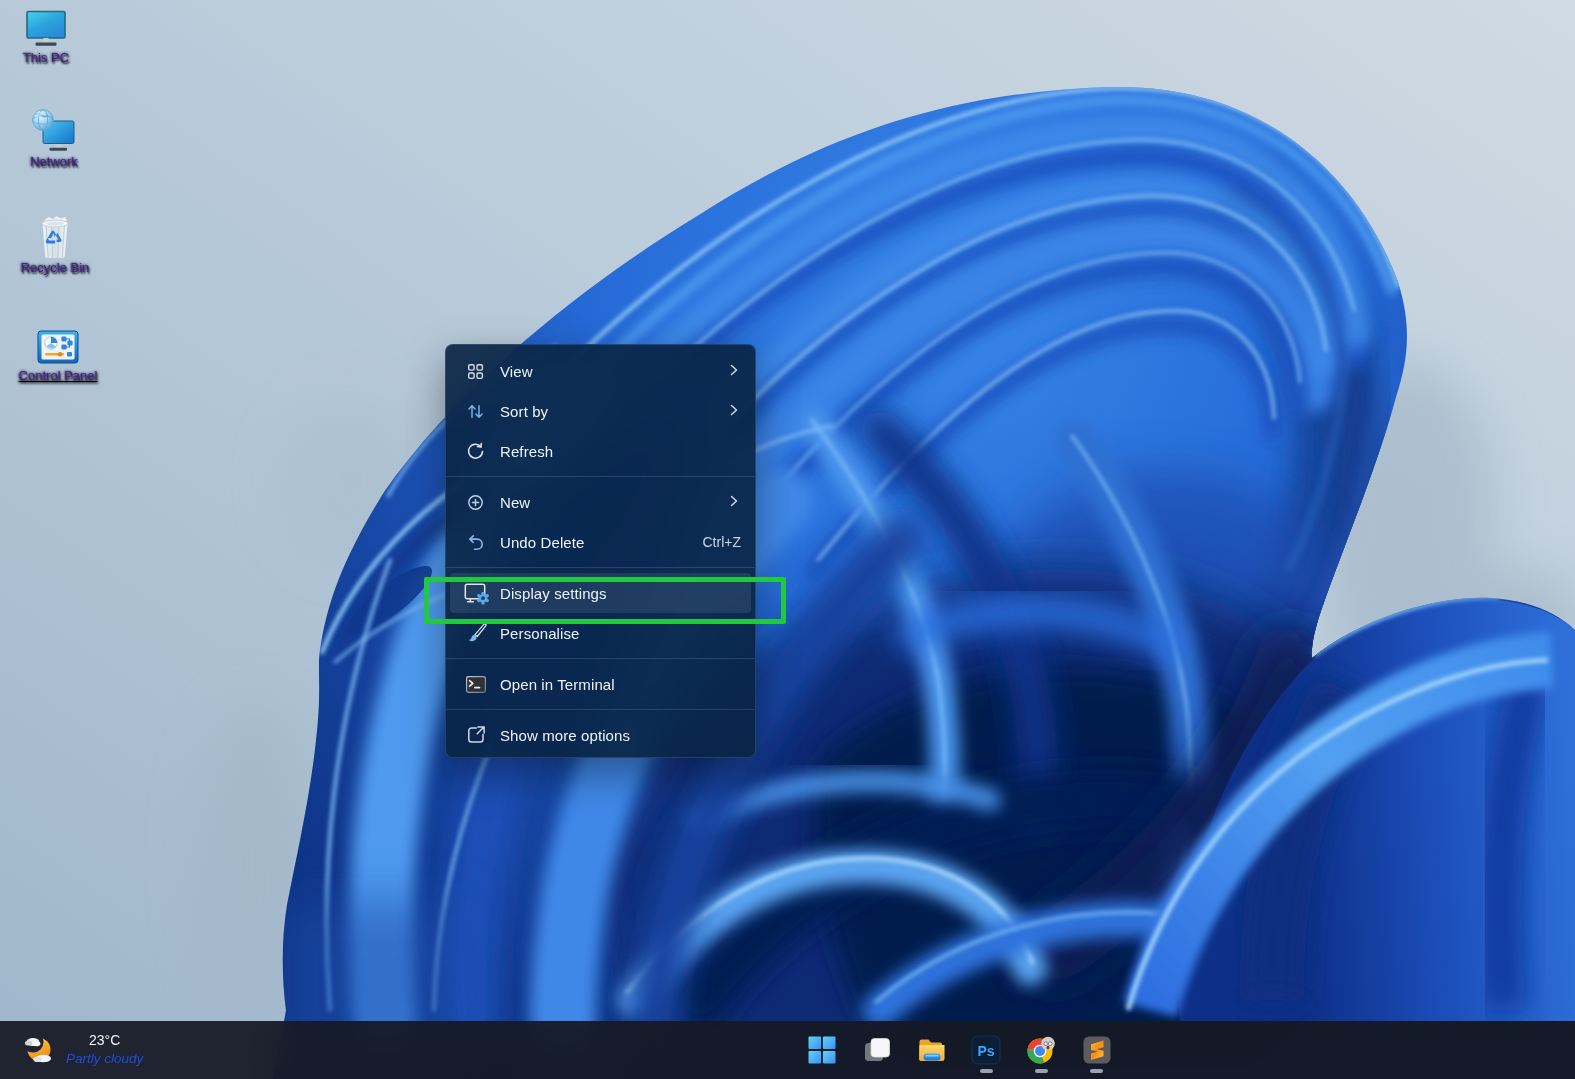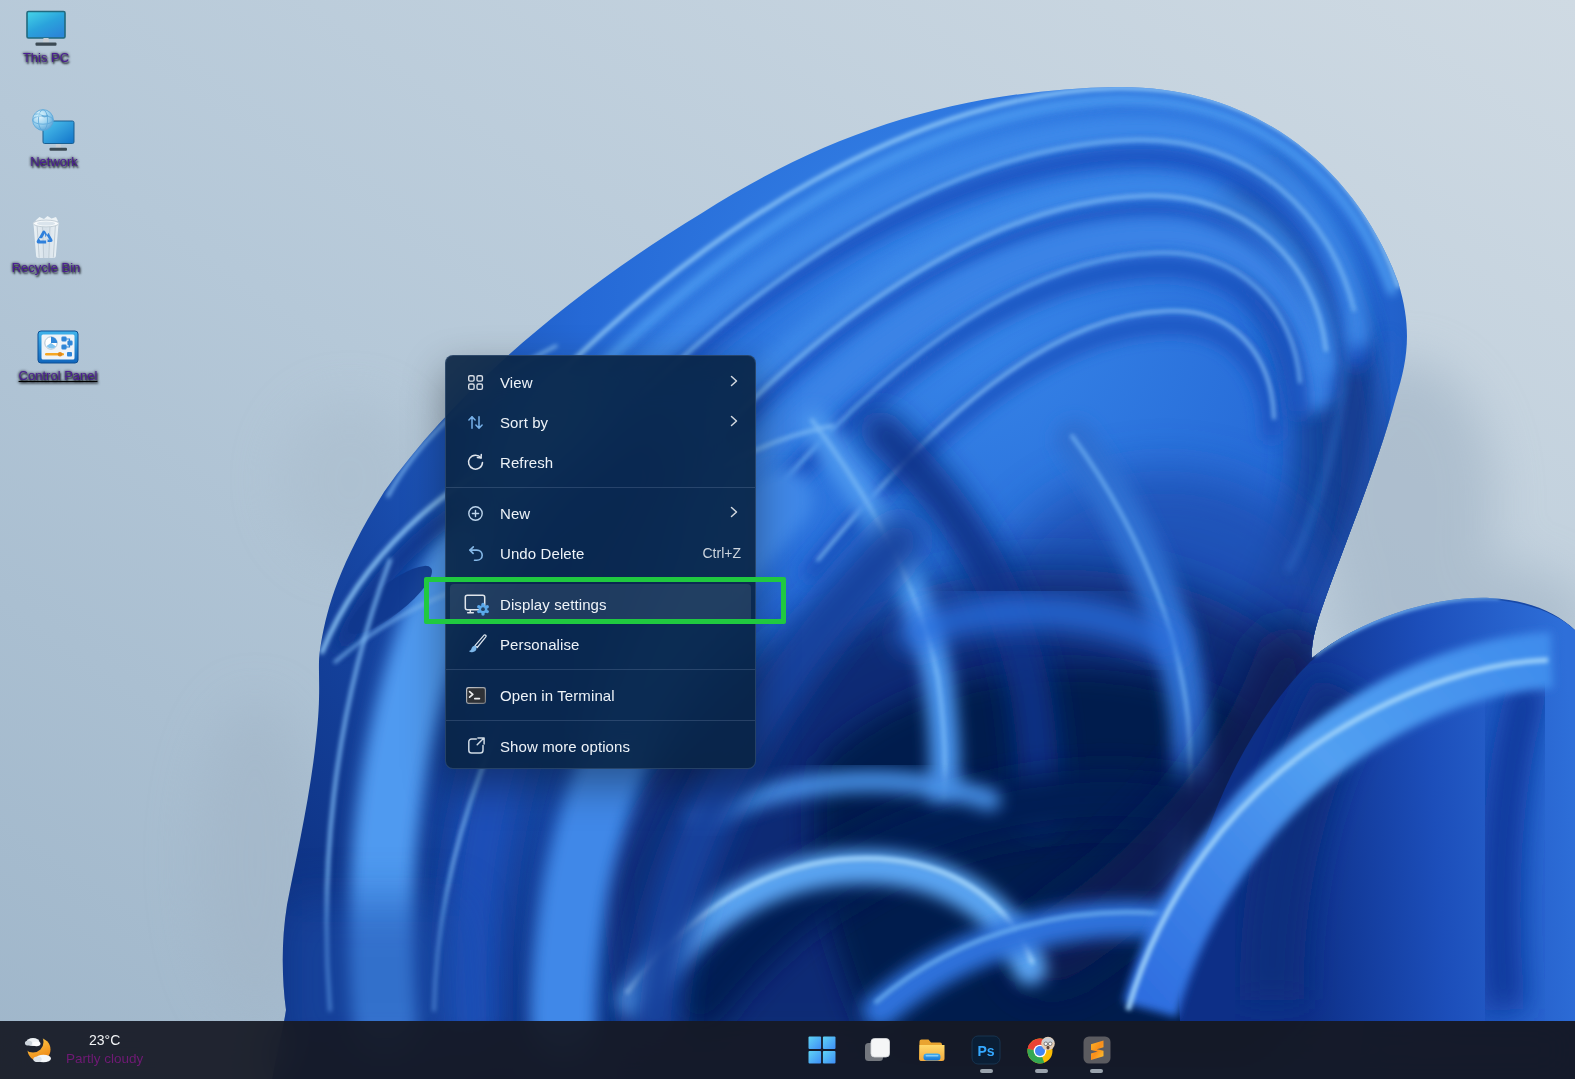--- a/index.html
+++ b/index.html
@@ -3,21 +3,21 @@
 <meta charset="utf-8">
 <style>
   html,body{margin:0;padding:0;width:1575px;height:1079px;overflow:hidden;background:#b7c9d8;font-family:"Liberation Sans",sans-serif;}
   #stage{position:absolute;inset:0;width:1575px;height:1079px;}
   #wall{position:absolute;left:0;top:0;}
   .dicon{position:absolute;width:90px;text-align:center;}
   .dicon .art{display:block;margin:0 auto;}
   .dlabel{margin-top:4px;font-size:13px;line-height:15px;color:#4c1d95;
     text-shadow:1px 1.5px 2px rgba(10,14,20,.95),0 0 3px rgba(10,14,20,.7),-1px 0 2px rgba(10,14,20,.45);}
   
-  #menu{position:absolute;left:445px;top:355px;width:311px;height:414px;box-sizing:border-box;
+  #menu{position:absolute;left:445px;top:344px;width:311px;height:414px;box-sizing:border-box;
     border-radius:8px;background:rgba(9,34,64,.90);
     -webkit-backdrop-filter:blur(26px) saturate(130%);backdrop-filter:blur(26px) saturate(130%);
     border:1px solid rgba(110,140,180,.28);box-shadow:0 16px 42px rgba(0,0,0,.38);
     padding:6px 0 4px 0;color:#eef3f8;font-size:15px;}
   .mi{height:40px;display:flex;align-items:center;padding:0 14px 0 20px;position:relative;}
   .mi .ic{width:19px;height:19px;flex:0 0 19px;margin-right:15px;display:flex;align-items:center;justify-content:center;}
   .mi .lbl{flex:1 1 auto;letter-spacing:.1px;}
   .mi .acc{color:#cdd5de;font-size:14px;}
   .mi .chev{color:#d4dae1;font-size:13px;margin-right:3px;}
   .msep{height:11px;position:relative;}
@@ -26,21 +26,21 @@
   
   #annot{position:absolute;left:424px;top:577px;width:362px;height:47px;box-sizing:border-box;
     border:5px solid #20c940;border-radius:2px;}
   
   #taskbar{position:absolute;left:0;top:1021px;width:1575px;height:58px;
     background:rgba(21,25,35,.93);
     -webkit-backdrop-filter:blur(22px);backdrop-filter:blur(22px);}
   #weather{position:absolute;left:22px;top:1031px;display:flex;align-items:center;color:#f1f3f5;}
   #weather .wtxt{margin-left:10px;text-align:center;}
   #weather .t1{font-size:14px;line-height:19px;}
-  #weather .t2{font-size:13.5px;line-height:18px;color:#701a75;}
+  #weather .t2{font-size:13.5px;line-height:18px;color:#1d4ed8;font-style:italic;}
   .tbi{position:absolute;top:1035px;width:30px;height:30px;}
   .pill{position:absolute;top:1069px;width:13px;height:4px;border-radius:2px;background:#9aa3ad;}
 </style>
 </head>
 <body>
 <div id="stage">
   <svg id="wall" width="1575" height="1079" viewBox="0 0 1575 1079">
     <defs>
       <linearGradient id="bg" x1="0" y1="1" x2="1" y2="0">
         <stop offset="0" stop-color="#9fb6ca"></stop>
@@ -216,21 +216,21 @@
  <g fill="none" stroke="#5aa6d8" stroke-width="1" opacity=".8">
   <ellipse cx="13" cy="13" rx="4.6" ry="10.2"></ellipse>
   <ellipse cx="13" cy="13" rx="10.2" ry="4.2"></ellipse>
   <circle cx="13" cy="13" r="10.4"></circle>
  </g>
  <path d="M5.5 7.5c2.5-1 5-.5 6.5 1 1.8 1.8 4.5 1.5 6-.5" stroke="#4f9ed2" stroke-width="1.4" fill="none" opacity=".7"></path>
  <ellipse cx="9.5" cy="7.5" rx="4" ry="2" fill="#bfe9fa" opacity=".55" transform="rotate(-25 9.5 7.5)"></ellipse>
 </svg>
     <div class="dlabel" style="margin-top:-9px;">Network</div>
   </div>
-  <div class="dicon" style="left:1px;top:214px;">
+  <div class="dicon" style="left:10px;top:214px;">
     <svg class="art" width="48" height="45" viewBox="0 0 48 45">
  <defs>
   <linearGradient id="bin" x1="0" y1="0" x2="1" y2="0">
             <stop offset="0" stop-color="#eef4f8"></stop>
             <stop offset=".5" stop-color="#d7e2ea"></stop>
             <stop offset="1" stop-color="#eef4f8"></stop>
           </linearGradient>
  </defs>
  <g opacity=".96">
  <path d="M13.5 6.5l4-3.5 4.5 2 3.5-3 4 2.5 4.5-1.5 2 4-4 3h-16z" fill="#f4f8fb" opacity=".9"></path>

